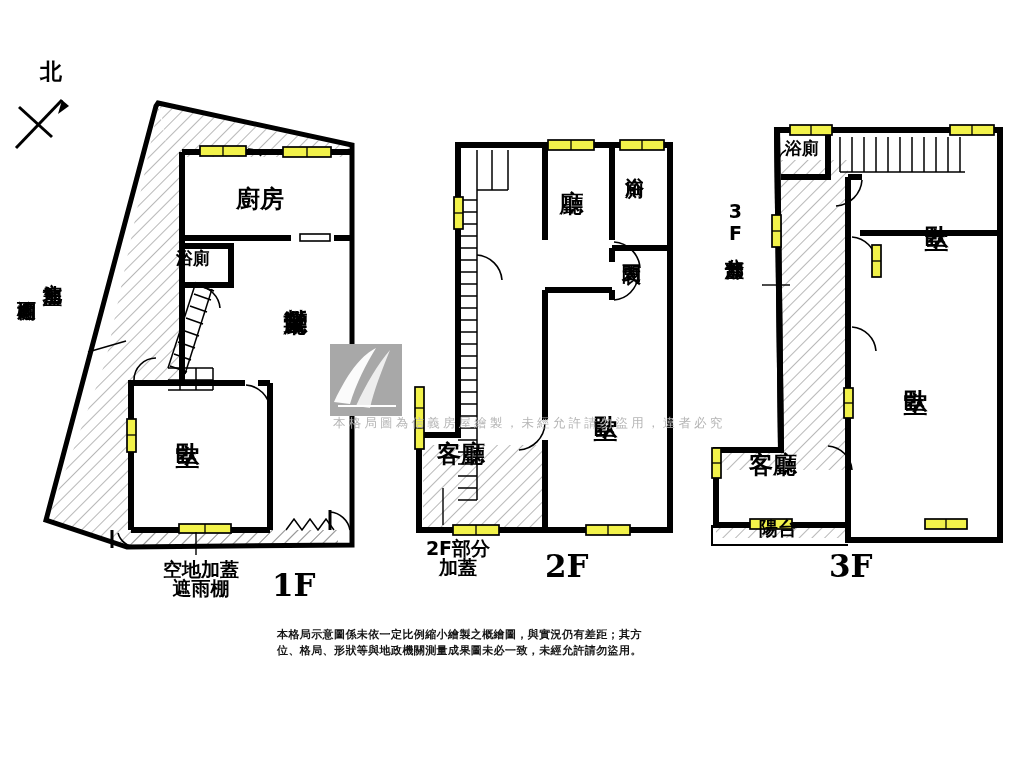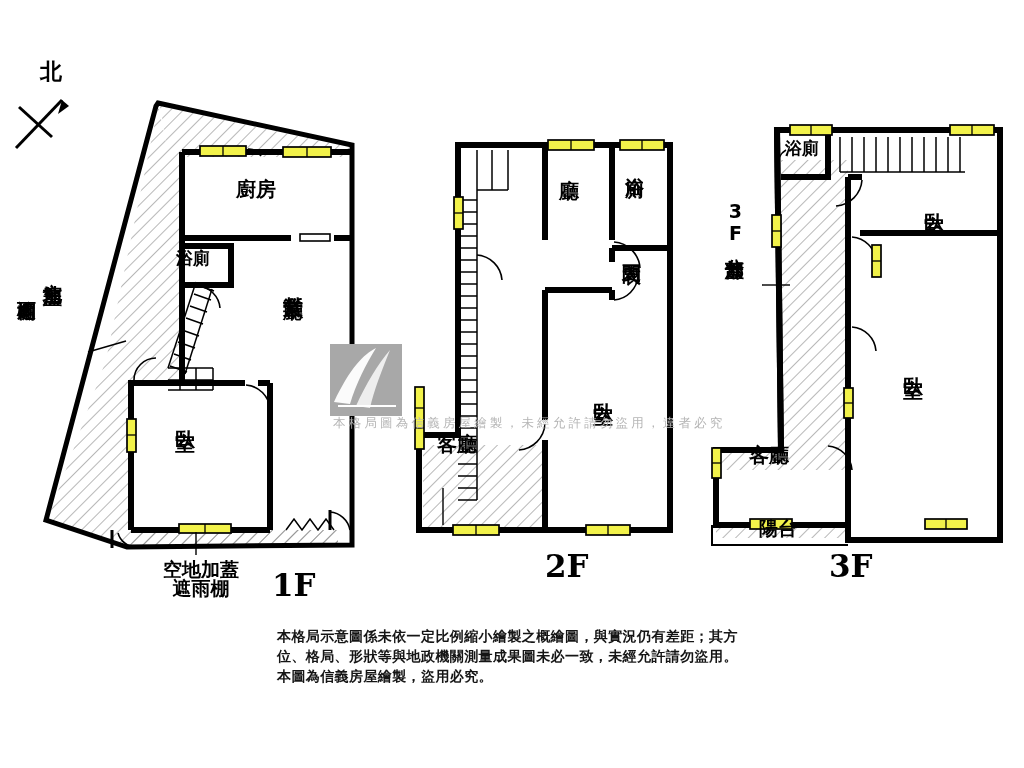--- a/index.html
+++ b/index.html
@@ -10,28 +10,28 @@
   svg{position:absolute;left:0;top:0;width:1024px;height:768px;}
 
   
   .lbl{position:absolute;white-space:pre;line-height:1.02;
        font-family:"DejaVu Sans","Liberation Sans",sans-serif;
        font-weight:700;color:#000;}
   .vert{writing-mode:vertical-rl;text-orientation:upright;letter-spacing:1px;}
   .vert2{writing-mode:vertical-rl;text-orientation:upright;letter-spacing:0px;}
   .floor-tag{font-family:"DejaVu Serif","Liberation Serif",serif;font-weight:700;
              font-size:31px;letter-spacing:0px;}
-  .room{font-size:20px;}
+  .room{font-size:24px;margin-top:8px;}
   .room-sm{font-size:17px;}
   .room-md{font-size:19px;}
   .ann{font-size:19px;font-weight:700;}
 
   
   #disclaimer{position:absolute;left:277px;top:627px;width:700px;
-      font-size:14px;font-weight:700;line-height:1.42;letter-spacing:0.4px;
+      font-size:11px;font-weight:700;line-height:1.42;letter-spacing:0.4px;
       color:#151515;font-family:"DejaVu Sans","Liberation Sans",sans-serif;}
   #disclaimer div{white-space:pre;}
 
   
   #wm{position:absolute;left:330px;top:340px;width:370px;height:80px;
       display:flex;align-items:center;pointer-events:none;}
   #wm .wm-mark{width:72px;height:72px;background:#a8a8a8;position:relative;overflow:hidden;margin-right:6px;}
   #wm .wm-mark svg{position:absolute;left:0;top:0;width:72px;height:72px;}
   #wm .wm-text{font-size:60px;font-weight:700;color:#b9b9b9;letter-spacing:4px;
       font-family:"DejaVu Sans","Liberation Sans",sans-serif;}
@@ -239,20 +239,22 @@
   <div class="lbl ann vert" style="left:17px;top:285px;">遮雨棚</div>
   <div class="lbl ann" style="left:142px;top:560px;text-align:center;width:118px;">空地加蓋
 遮雨棚</div>
   <div class="lbl floor-tag" style="left:272px;top:570px;">1F</div>
 
   <div class="lbl room vert" style="left:559px;top:163px;">廳</div>
   <div class="lbl room-md vert2" style="left:625px;top:163px;">浴廁</div>
   <div class="lbl room-md vert2" style="left:622px;top:250px;">更衣間</div>
   <div class="lbl room" style="left:437px;top:434px;">客廳</div>
   <div class="lbl room vert" style="left:593px;top:388px;">臥室</div>
+  <div class="lbl ann" style="left:406px;top:539px;text-align:center;width:104px;">2F部分
+加蓋</div>
   <div class="lbl floor-tag" style="left:545px;top:551px;">2F</div>
 
   <div class="lbl room-sm" style="left:785px;top:140px;">浴廁</div>
   <div class="lbl room vert" style="left:924px;top:198px;">臥室</div>
   <div class="lbl room vert" style="left:903px;top:362px;">臥室</div>
   <div class="lbl room" style="left:749px;top:445px;">客廳</div>
   <div class="lbl room-md" style="left:739px;top:519px;margin-left:20px;">陽台</div>
   <div class="lbl ann vert2" style="left:725px;top:200px;">3F部分加蓋</div>
   <div class="lbl floor-tag" style="left:829px;top:551px;">3F</div>
 
@@ -263,16 +265,15 @@
         <path d="M26,62 C36,40 48,20 60,6 C52,26 44,46 40,64 Z" fill="#ffffff" opacity="0.8"></path>
         <path d="M8,62 L66,62" stroke="#ffffff" stroke-width="2" fill="none"></path>
       </svg>
     </div>
   </div>
   <div id="wm-sub">本格局圖為信義房屋繪製，未經允許請勿盜用，違者必究</div>
 
   <div id="disclaimer">
     <div>本格局示意圖係未依一定比例縮小繪製之概繪圖，與實況仍有差距；其方</div>
     <div>位、格局、形狀等與地政機關測量成果圖未必一致，未經允許請勿盜用。</div>
-    <div>本圖為信義房屋繪製，盜用必究。</div>
   </div>
 
 </div>
 
 </body></html>

